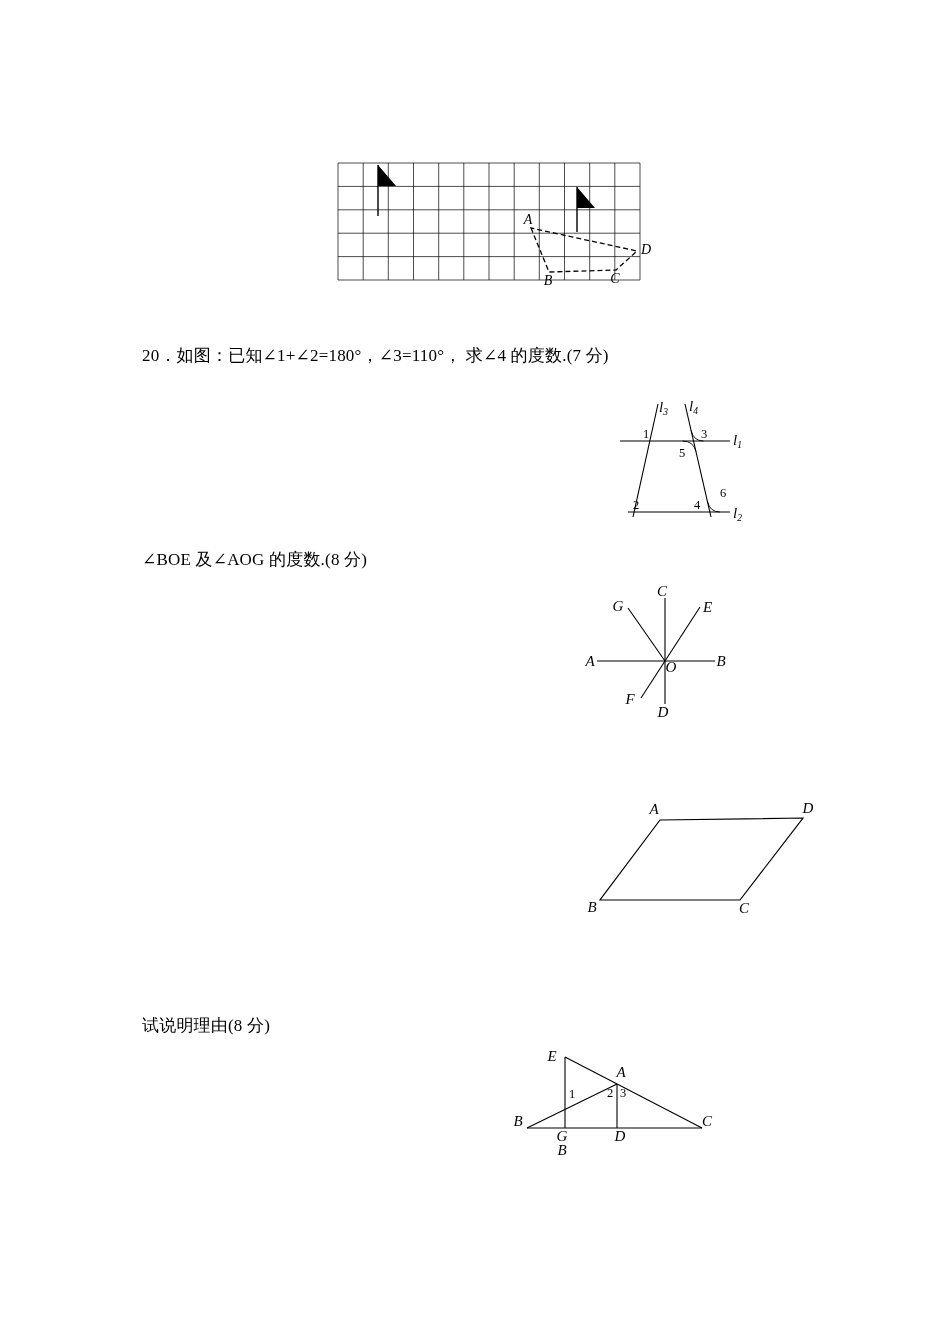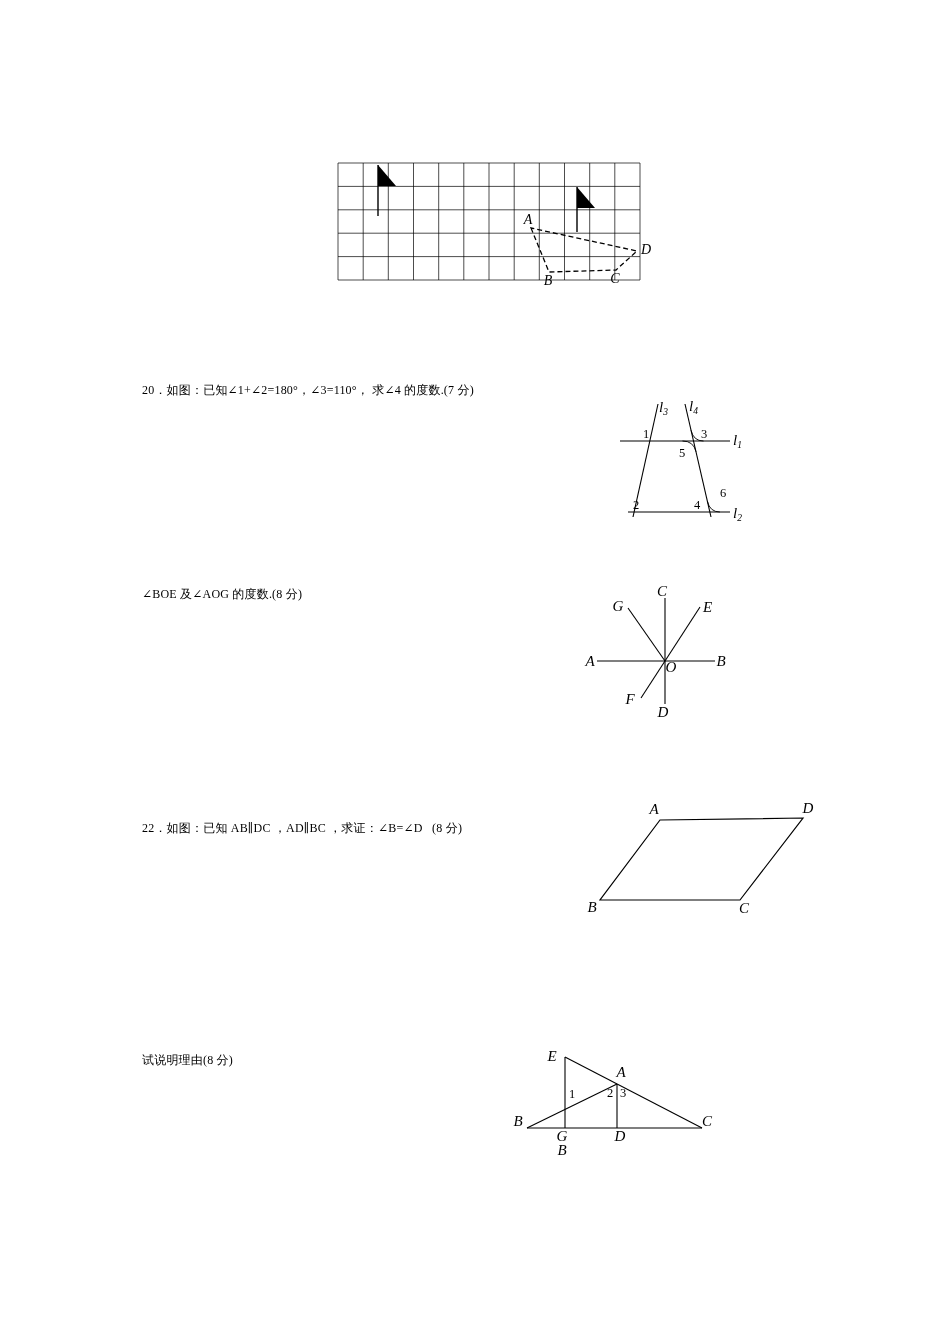--- a/index.html
+++ b/index.html
@@ -3,23 +3,22 @@
 <meta charset="utf-8">
 <style>
   * { margin:0; padding:0; box-sizing:border-box; }
   body { margin:0; background:#ffffff; }
   .page {
     position:relative; width:950px; height:1344px; background:#ffffff;
     font-family:"Liberation Serif","DejaVu Serif",serif; color:#000;
     overflow:hidden;
   }
   .qtext {
-    position:absolute; font-size:12px; color:#000; white-space:pre;
+    position:absolute; font-size:17px; color:#000; white-space:pre;
     letter-spacing:0.2px;
-    margin-top:38px;
   }
   svg { position:absolute; overflow:visible; }
   svg text { font-family:"Liberation Serif","DejaVu Serif",serif; fill:#000; }
   .vlab { font-style:italic; font-size:15px; }
   .vlab-sm { font-style:italic; font-size:14px; }
   .nlab { font-size:12.5px; }
   .stroke { stroke:#000; fill:none; }
 </style>
 </head>
 <body>
@@ -73,21 +72,20 @@
     <text class="vlab" x="43" y="26" text-anchor="middle">G</text>
     <text class="vlab" x="87" y="11" text-anchor="middle">C</text>
     <text class="vlab" x="128" y="27" text-anchor="start">E</text>
     <text class="vlab" x="15" y="81" text-anchor="middle">A</text>
     <text class="vlab" x="146" y="81" text-anchor="middle">B</text>
     <text class="vlab" x="96" y="87" text-anchor="middle">O</text>
     <text class="vlab" x="55" y="119" text-anchor="middle">F</text>
     <text class="vlab" x="88" y="132" text-anchor="middle">D</text>
   </svg>
 
-  <div class="qtext" style="left:142px; top:782px;">22．如图：已知 AB∥DC ，AD∥BC ，求证：∠B=∠D   (8 分)</div>
 
   <svg style="left:575px; top:795px;" width="250" height="125" viewBox="0 0 250 125">
     <path class="stroke" stroke-width="1.2" d="M85 25L228 23L165 105L25 105Z"></path>
     <text class="vlab" x="79" y="19" text-anchor="middle">A</text>
     <text class="vlab" x="233" y="18" text-anchor="middle">D</text>
     <text class="vlab" x="17" y="117" text-anchor="middle">B</text>
     <text class="vlab" x="169" y="118" text-anchor="middle">C</text>
   </svg>
 
   <div class="qtext" style="left:142px; top:1014px;text-align:center;">试说明理由(8 分)</div>

